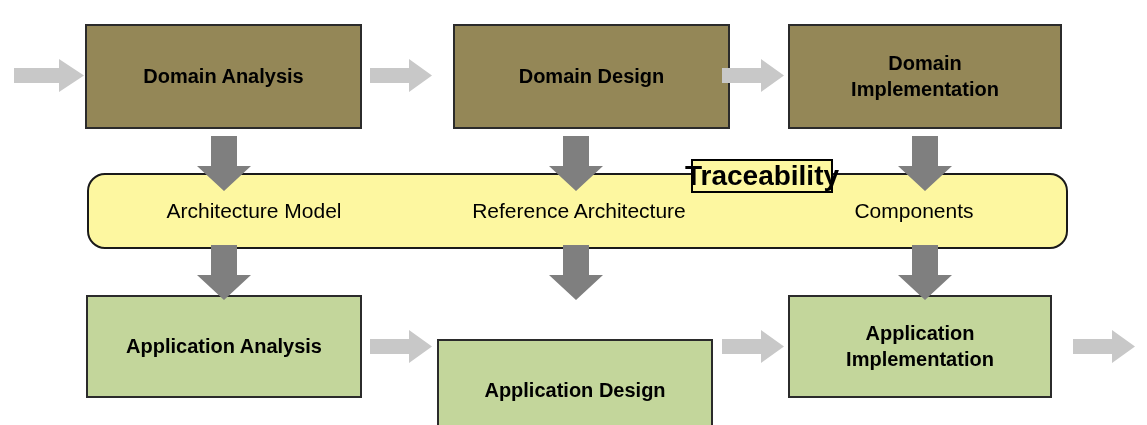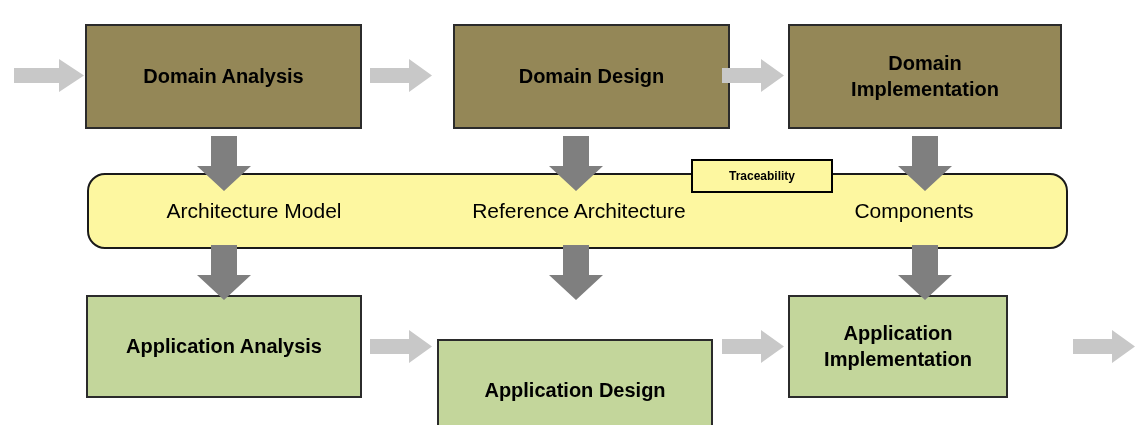--- a/index.html
+++ b/index.html
@@ -62,21 +62,21 @@
   
   #traceability {
     position: absolute;
     box-sizing: border-box;
     background: #fdf7a0;
     border: 2px solid #000000;
     display: flex;
     align-items: center;
     justify-content: center;
     font-weight: bold;
-    font-size: 12px;
+    font-size: 28px;
     color: #000000;
     z-index: 8;
     white-space: nowrap;
   }
 
   
   .harrow {
     position: absolute;
     z-index: 2;
   }
@@ -193,18 +193,18 @@
   </div>
 
   <div class="pbox app" style="left:86px; top:295px; width:276px; height:103px;">
     <span>Application Analysis</span>
   </div>
 
   <div class="pbox app" style="left:437px; top:295px; width:276px; height:103px;margin-top:44px;">
     <span>Application Design</span>
   </div>
 
-  <div class="pbox app" style="left:788px; top:295px; width:220px; height:103px;">
+  <div class="pbox app" style="left:788px; top:295px; width:264px; height:103px;">
     <span style="white-space:pre-line;">Application
 Implementation</span>
   </div>
 
 </div>
 
 </body></html>

